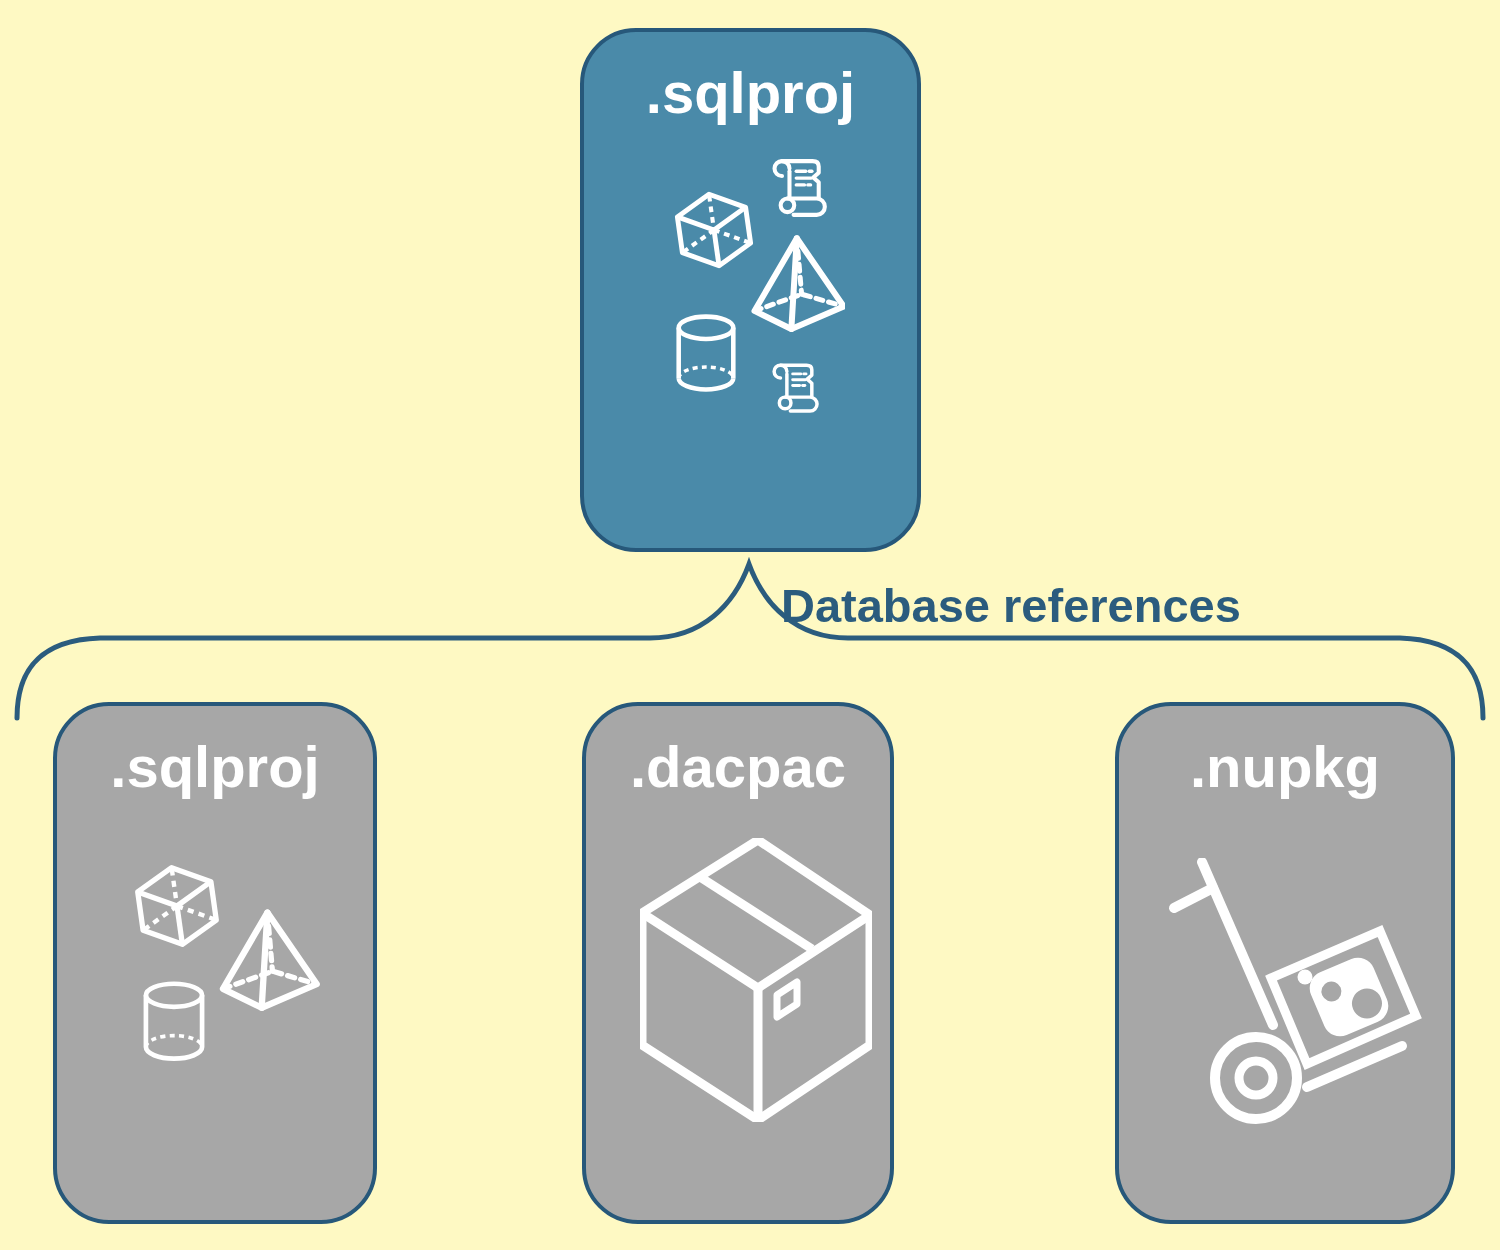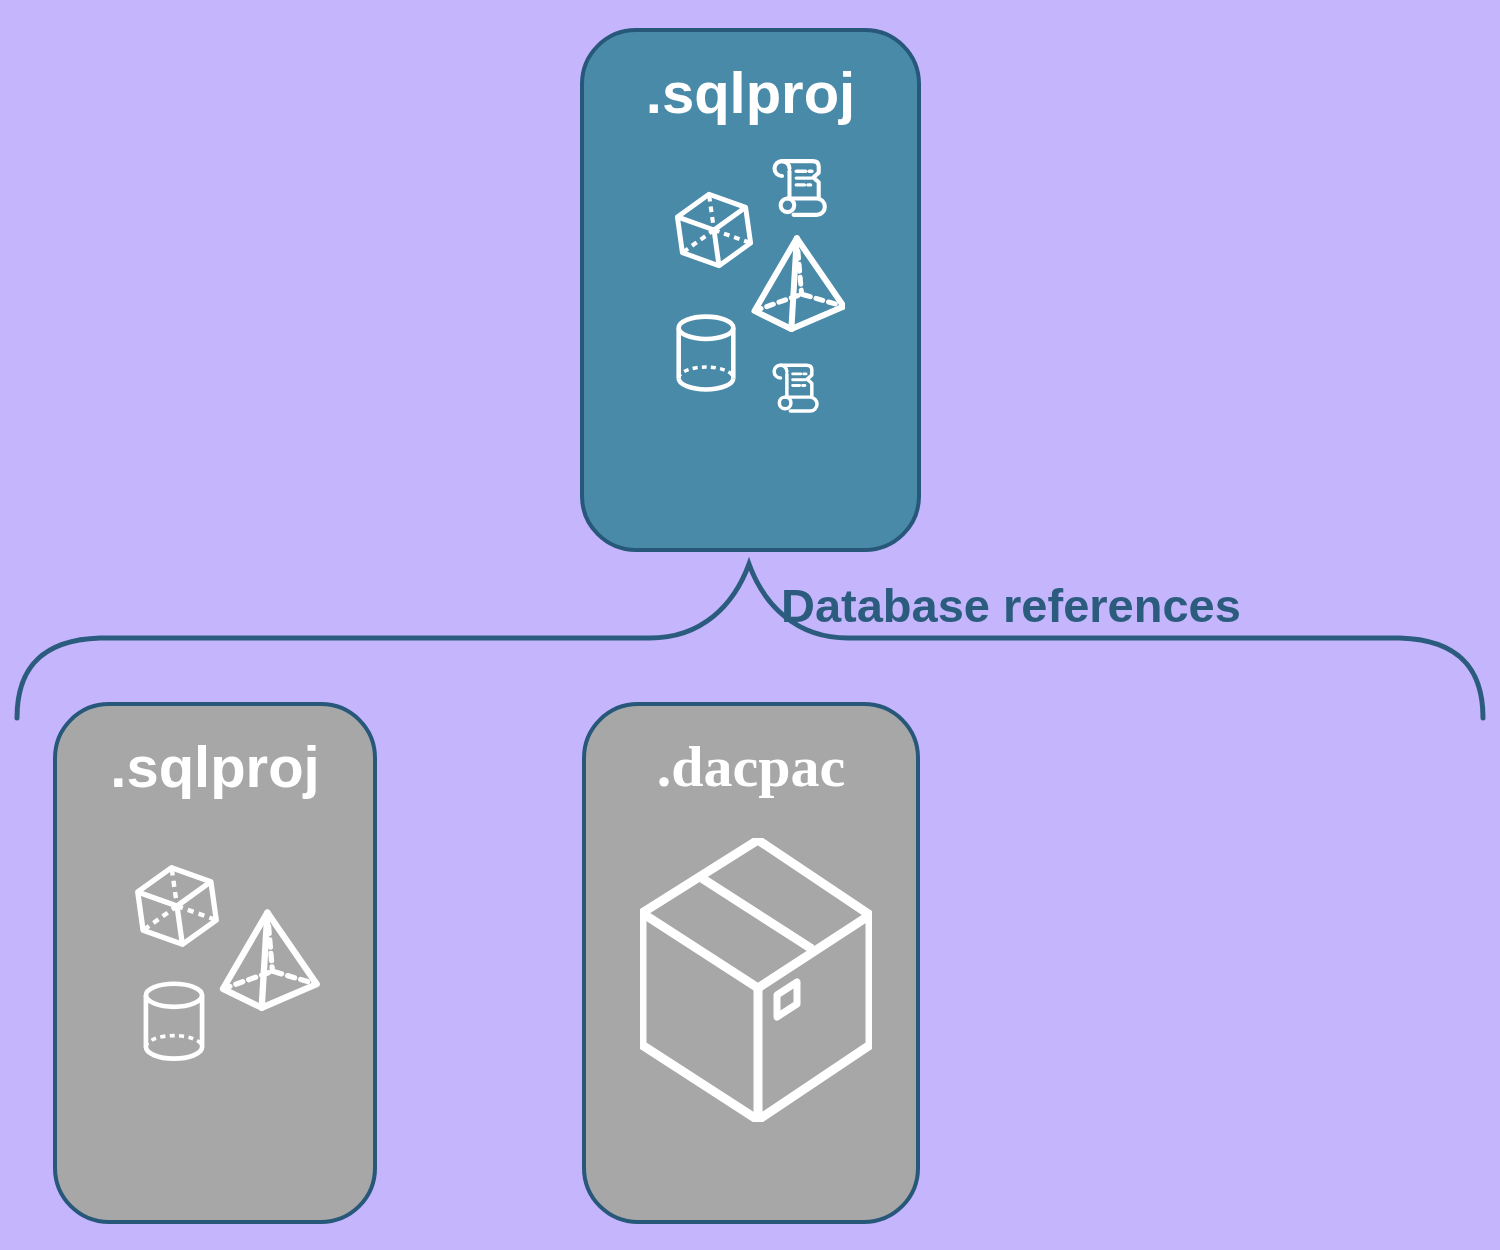--- a/index.html
+++ b/index.html
@@ -1,19 +1,19 @@
 <!DOCTYPE html>
 <html><head>
 <meta charset="utf-8">
 <style>
   html,body{margin:0;padding:0;background:#ffffff;}
   .canvas{
     position:relative;
     width:1500px;height:1250px;
-    background:#c4b5fd;
+    background:#fef9c3;
     font-family:"Liberation Sans", sans-serif;
     overflow:hidden;
   }
   .card{
     position:absolute;
     box-sizing:border-box;
     border:4px solid #27587a;
     border-radius:56px;
   }
   .card--blue{background:#4a8aa9;}
@@ -22,21 +22,21 @@
     text-align:center;
     padding-top:32px;
     font-size:58px;
     font-weight:700;
     color:#ffffff;
     letter-spacing:0px;
     line-height:1;
   }
   #parent-card{left:580px;top:28px;width:341px;height:524px;}
   #child-card-0{left:53px;top:702px;width:324px;height:522px;}
-  #child-card-1{left:582px;top:702px;width:338px;height:522px;font-family:Liberation Serif, serif;}
+  #child-card-1{left:582px;top:702px;width:312px;height:522px;}
   #child-card-2{left:1115px;top:702px;width:340px;height:522px;}
   .icon-svg{position:absolute;}
   #parent-icons{left:81px;top:121px;}
   #child0-icons{left:68px;top:149px;}
   #dacpac-icon{left:54px;top:132px;}
   #nupkg-icon{left:31px;top:152px;}
   #brace-svg{position:absolute;left:0;top:550px;}
   #connector-label{
     position:absolute;left:781px;top:582px;
     font-size:47px;font-weight:700;color:#2b5c7e;line-height:1;
@@ -165,14 +165,40 @@
         <path d="M60,39 L172,111"></path>
 
         <path d="M2,75 L2,207 L118,282 L230,207 L230,77"></path>
         <path d="M118,150 L118,282"></path>
 
         <path d="M137,157 L157,144 L157,166 L137,179 Z" stroke-width="7"></path>
       </g>
     </svg>
   </div>
 
+  <div class="card card--gray" id="child-card-2">
+    <div class="card-title">.nupkg</div>
+
+    <svg class="icon-svg" id="nupkg-icon" width="320" height="330" viewBox="0 0 320 330">
+      <g class="stroke-icon" stroke-width="10" stroke-linecap="round">
+
+        <path d="M52,4 L123,167"></path>
+
+        <path d="M24,50 L63,30"></path>
+
+        <circle cx="106" cy="220" r="41"></circle>
+        <circle cx="106" cy="220" r="17" stroke-width="9"></circle>
+
+        <path d="M157,229 L252,188"></path>
+
+        <path d="M121,120 L230,73 L266,158 L157,206 Z" stroke-width="9"></path>
+      </g>
+
+      <g transform="translate(199,139) rotate(-23)">
+        <rect x="-34" y="-34" width="68" height="68" rx="17" fill="#ffffff"></rect>
+        <circle cx="-14" cy="-12" r="10" fill="#a7a7a7"></circle>
+        <circle cx="14" cy="13" r="15" fill="#a7a7a7"></circle>
+      </g>
+      <circle cx="155" cy="119" r="7.5" fill="#ffffff"></circle>
+    </svg>
+  </div>
 
 </div>
 
 </body></html>

